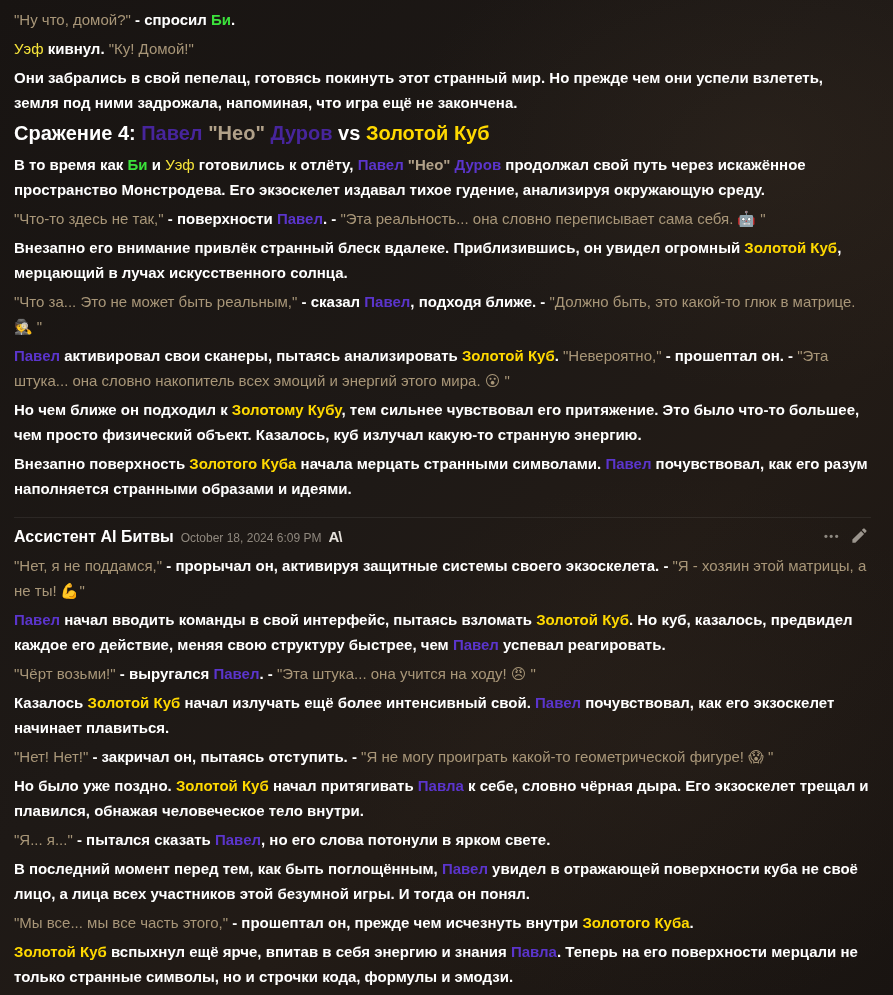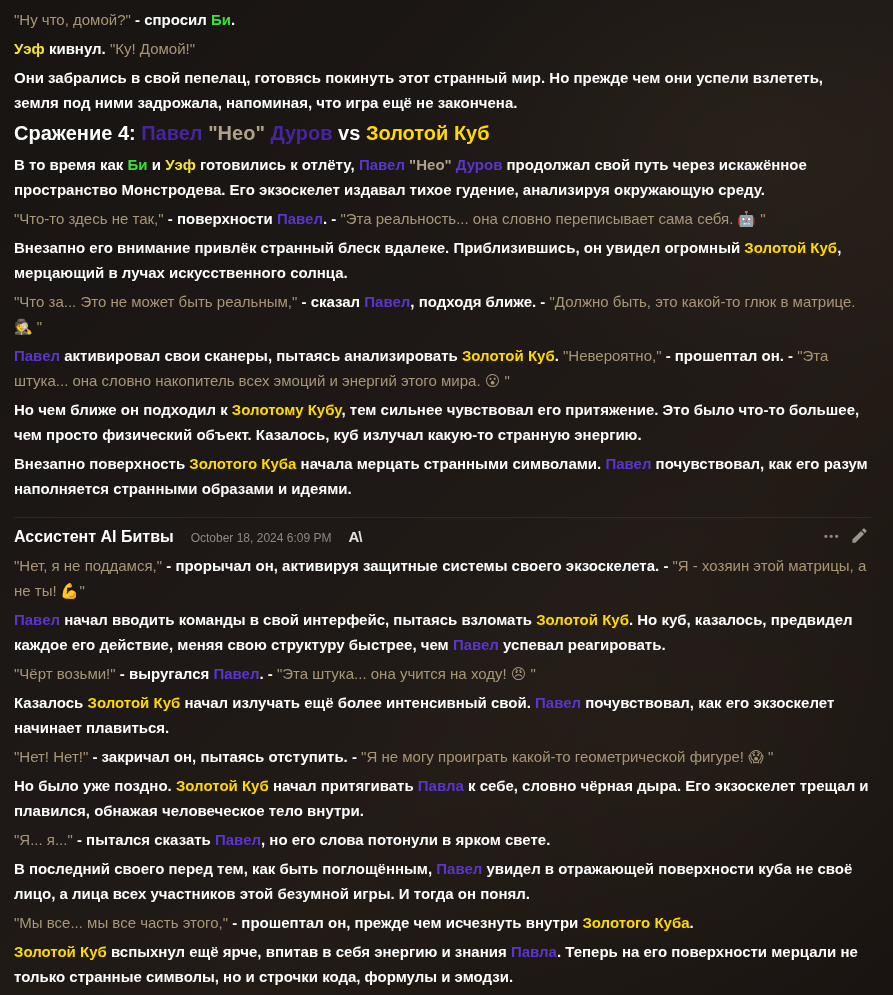--- a/index.html
+++ b/index.html
@@ -23,33 +23,33 @@
   .msg-body h3{
     margin:3px 0 5px 0;
     font-size:20px;
     line-height:28px;
     font-weight:bold;
     color:#ffffff;
   }
   .seg-w{color:#ffffff;font-weight:bold;}
   .seg-q{color:#a89678;font-weight:normal;}
   .seg-g{color:#3be13b;font-weight:bold;}
-  .seg-y{color:#f5e33a;font-weight:bold;text-align:center;}
+  .seg-y{color:#f5e33a;font-weight:normal;text-align:center;}
   .seg-gold{color:#ffd900;font-weight:bold;}
   .seg-p{color:#5b35cc;font-weight:bold;}
   .seg-pd{color:#47259c;font-weight:bold;}
   .seg-tan{color:#b1a189;font-weight:bold;}
   .message-2{
     margin-top:16px;
     border-top:1px solid rgba(255,255,255,0.07);
     padding-top:10px;
     position:relative;
   }
   .msg-header{
-    display:flex;align-items:baseline;gap:17px;
+    display:flex;align-items:baseline;gap:7px;
     margin-bottom:7px;
   }
   .msg-author{font-size:16px;font-weight:bold;color:#ffffff;}
   .msg-timestamp{font-size:12px;color:#8f887e;font-weight:normal;}
   .msg-badge{
     font-size:15px;font-weight:800;color:#e6e2dc;letter-spacing:-1px;
   }
   .msg-actions{
     position:absolute;top:8px;right:2px;
     display:flex;align-items:center;gap:10px;
@@ -96,20 +96,20 @@
       </span>
     </div>
     <div class="msg-body">
         <p><span class="seg-q">"Нет, я не поддамся,"</span><span class="seg-w"> - прорычал он, активируя защитные системы своего экзоскелета. - </span><span class="seg-q">"Я - хозяин этой матрицы, а не ты! 💪"</span></p>
         <p><span class="seg-p">Павел</span><span class="seg-w"> начал вводить команды в свой интерфейс, пытаясь взломать </span><span class="seg-gold">Золотой Куб</span><span class="seg-w">. Но куб, казалось, предвидел каждое его действие, меняя свою структуру быстрее, чем </span><span class="seg-p">Павел</span><span class="seg-w"> успевал реагировать.</span></p>
         <p><span class="seg-q">"Чёрт возьми!"</span><span class="seg-w"> - выругался </span><span class="seg-p">Павел</span><span class="seg-w">. - </span><span class="seg-q">"Эта штука... она учится на ходу! 😠 "</span></p>
         <p><span class="seg-w">Казалось </span><span class="seg-gold">Золотой Куб</span><span class="seg-w"> начал излучать ещё более интенсивный свой. </span><span class="seg-p">Павел</span><span class="seg-w"> почувствовал, как его экзоскелет начинает плавиться.</span></p>
         <p><span class="seg-q">"Нет! Нет!"</span><span class="seg-w"> - закричал он, пытаясь отступить. - </span><span class="seg-q">"Я не могу проиграть какой-то геометрической фигуре! 😱 "</span></p>
         <p><span class="seg-w">Но было уже поздно. </span><span class="seg-gold">Золотой Куб</span><span class="seg-w"> начал притягивать </span><span class="seg-p">Павла</span><span class="seg-w"> к себе, словно чёрная дыра. Его экзоскелет трещал и плавился, обнажая человеческое тело внутри.</span></p>
         <p><span class="seg-q">"Я... я..."</span><span class="seg-w"> - пытался сказать </span><span class="seg-p">Павел</span><span class="seg-w">, но его слова потонули в ярком свете.</span></p>
-        <p><span class="seg-w">В последний своего перед тем, как быть поглощённым, </span><span class="seg-p">Павел</span><span class="seg-w"> увидел в отражающей поверхности куба не своё лицо, а лица всех участников этой безумной игры. И тогда он понял.</span></p>
+        <p><span class="seg-w">В последний момент перед тем, как быть поглощённым, </span><span class="seg-p">Павел</span><span class="seg-w"> увидел в отражающей поверхности куба не своё лицо, а лица всех участников этой безумной игры. И тогда он понял.</span></p>
         <p><span class="seg-q">"Мы все... мы все часть этого,"</span><span class="seg-w"> - прошептал он, прежде чем исчезнуть внутри </span><span class="seg-gold">Золотого Куба</span><span class="seg-w">.</span></p>
         <p><span class="seg-gold">Золотой Куб</span><span class="seg-w"> вспыхнул ещё ярче, впитав в себя энергию и знания </span><span class="seg-p">Павла</span><span class="seg-w">. Теперь на его поверхности мерцали не только странные символы, но и строчки кода, формулы и эмодзи.</span></p>
         <p></p>
       </div>
   </div>
 
 </div>
 
 </body></html>

